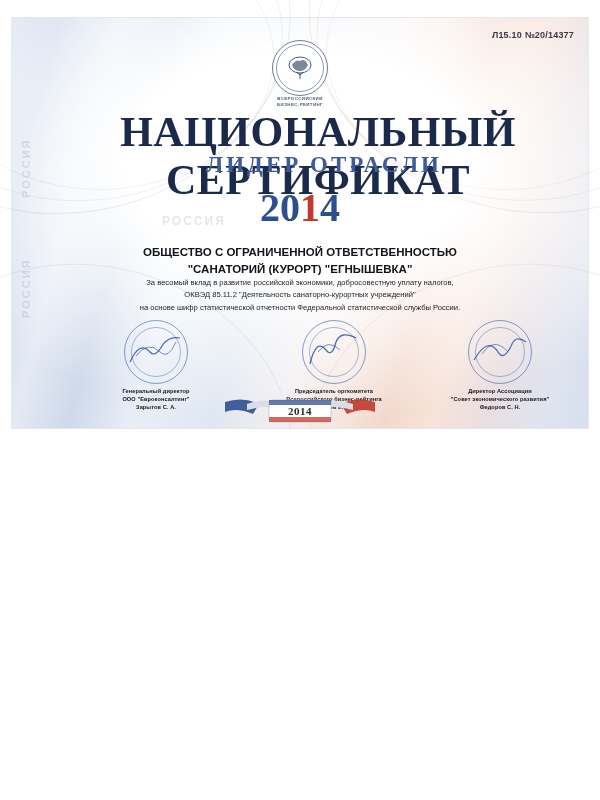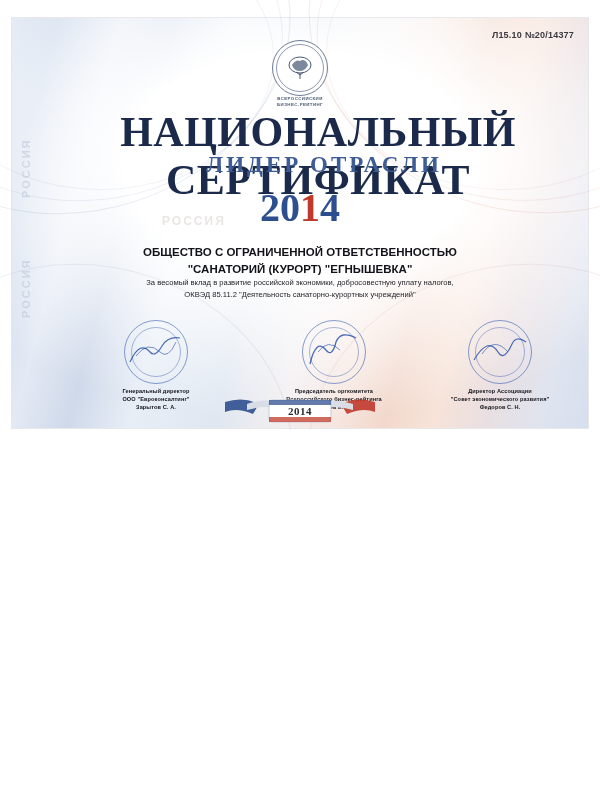--- a/index.html
+++ b/index.html
@@ -302,20 +302,21 @@
     </div>
 
     <div class="recipient">
       <div>ОБЩЕСТВО С ОГРАНИЧЕННОЙ ОТВЕТСТВЕННОСТЬЮ</div>
       <div>"САНАТОРИЙ (КУРОРТ) "ЕГНЫШЕВКА"</div>
     </div>
 
     <div class="body-text">
       <div>За весомый вклад в развитие  российской экономики, добросовестную уплату налогов,</div>
       <div>ОКВЭД 85.11.2 "Деятельность санаторно-курортных учреждений"</div>
+      <div>на основе шифр статистической отчетности Федеральной статистической службы России.</div>
     </div>
 
     <div class="sig-row">
 
       <div class="sig a">
         <div class="stamp">
           <div class="circle-out"></div>
           <div class="circle-in"></div>
           <svg class="scribble" viewBox="0 0 68 58" aria-hidden="true">
             <path d="M8 40 q10 -22 20 -10 q5 6 12 -6 q6 -10 18 -8" fill="none" stroke="#2b53aa" stroke-width="1.2" opacity="0.85"></path>

